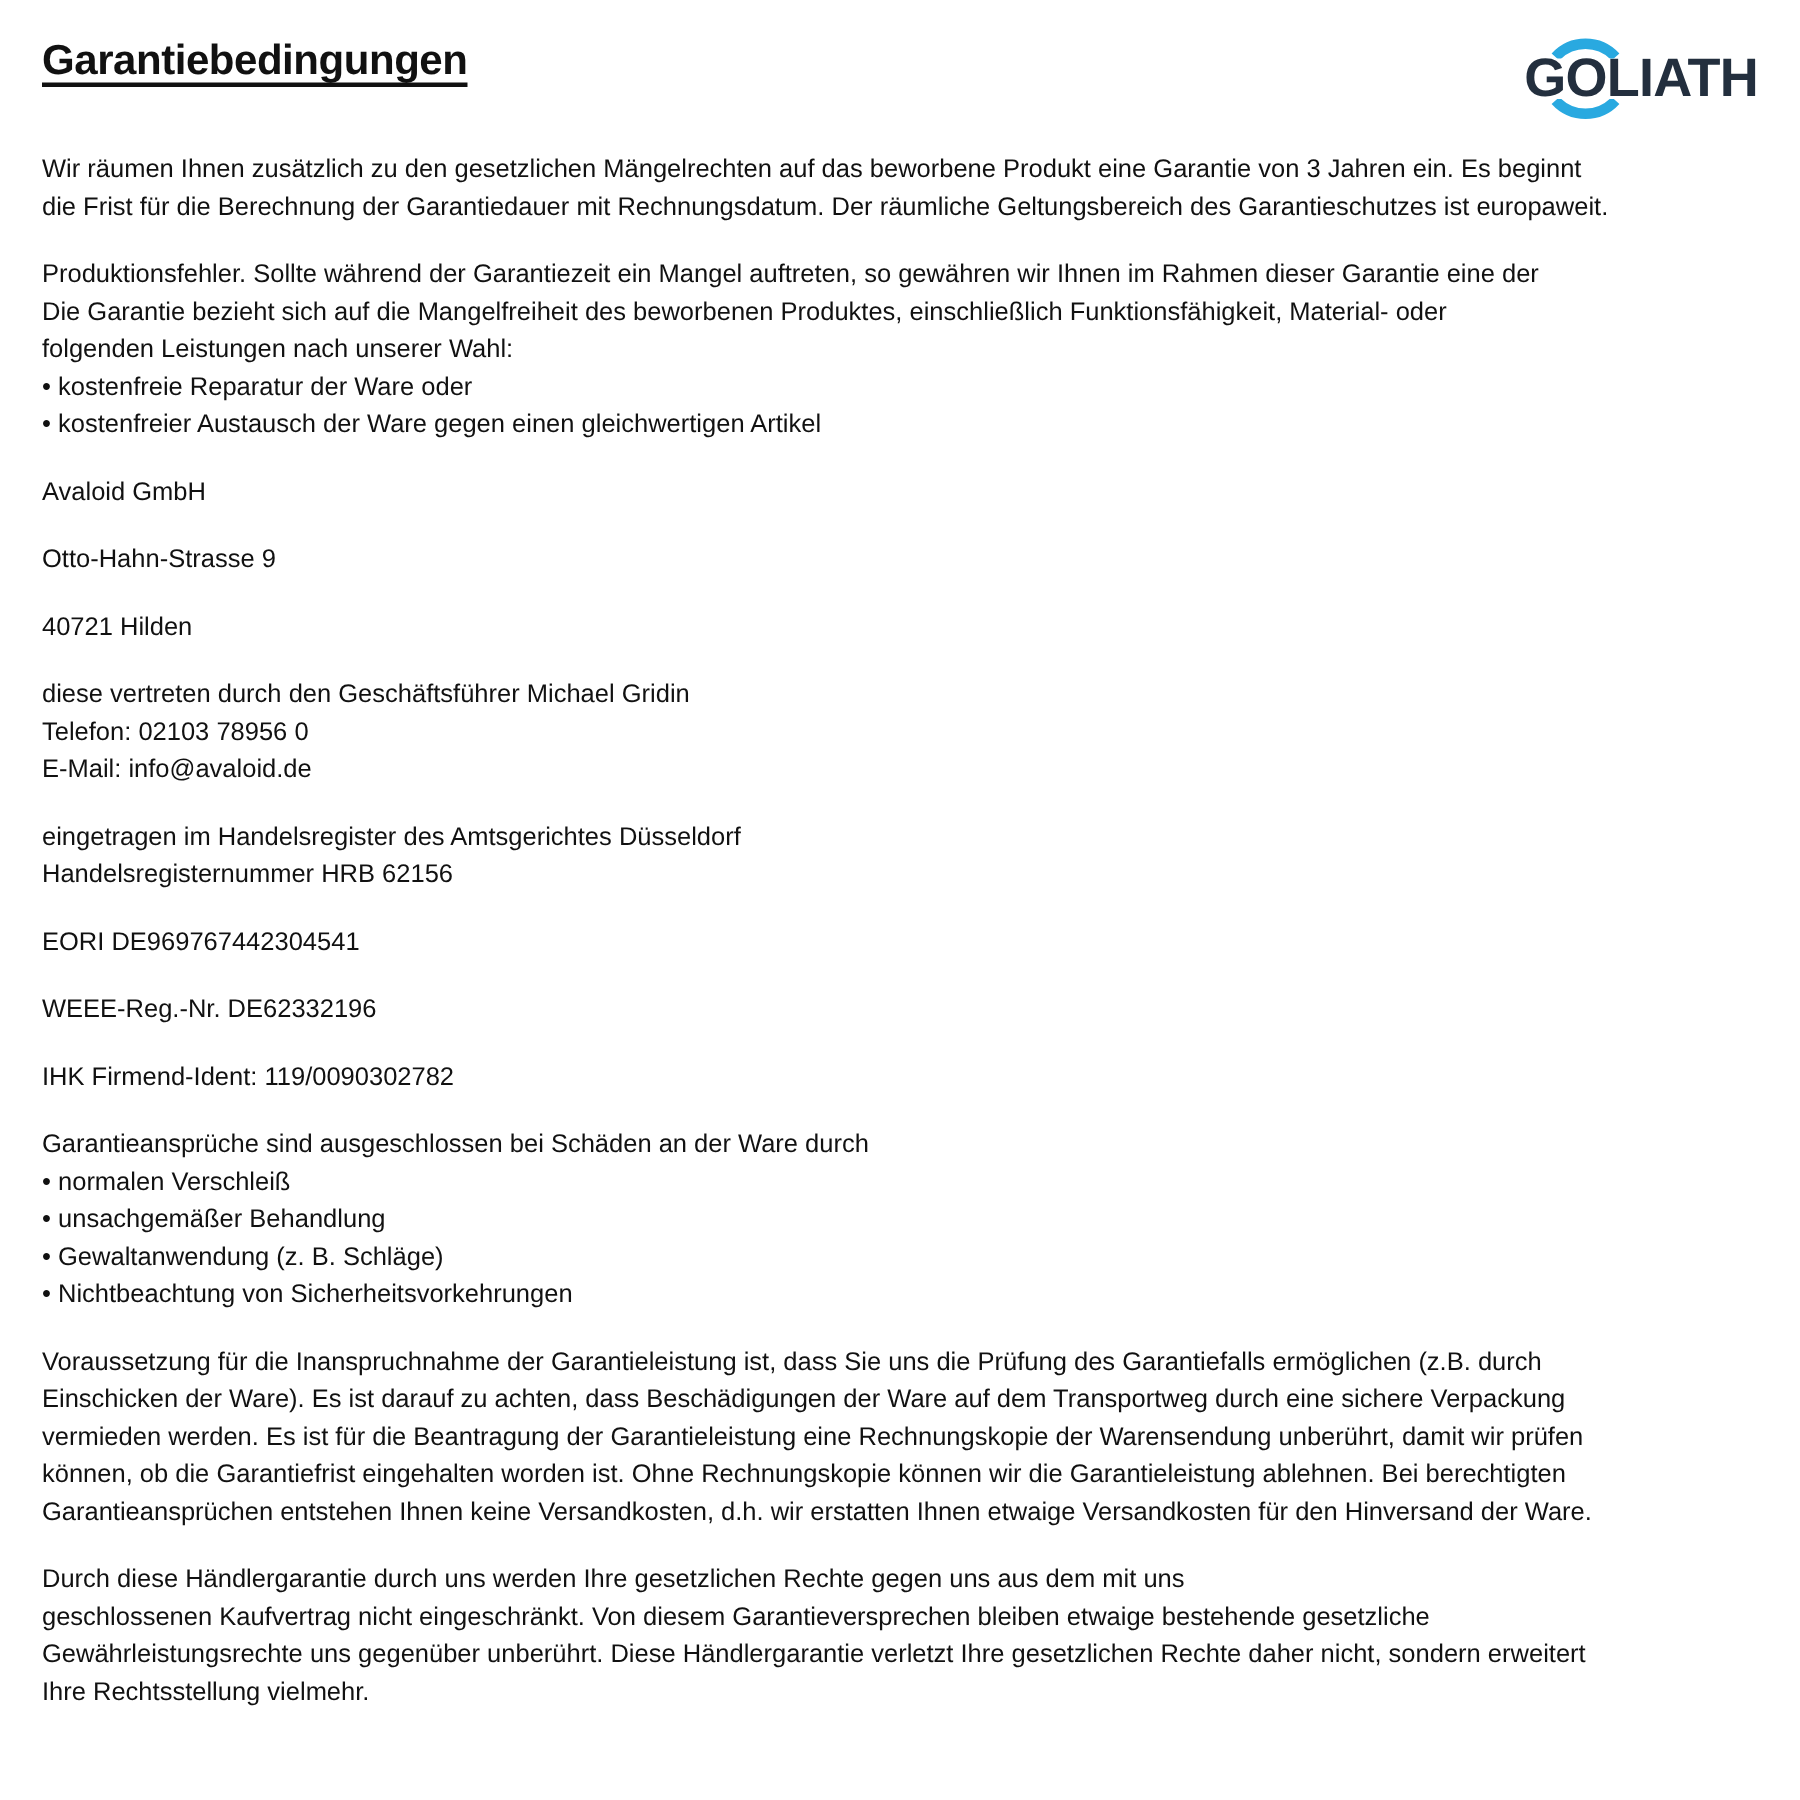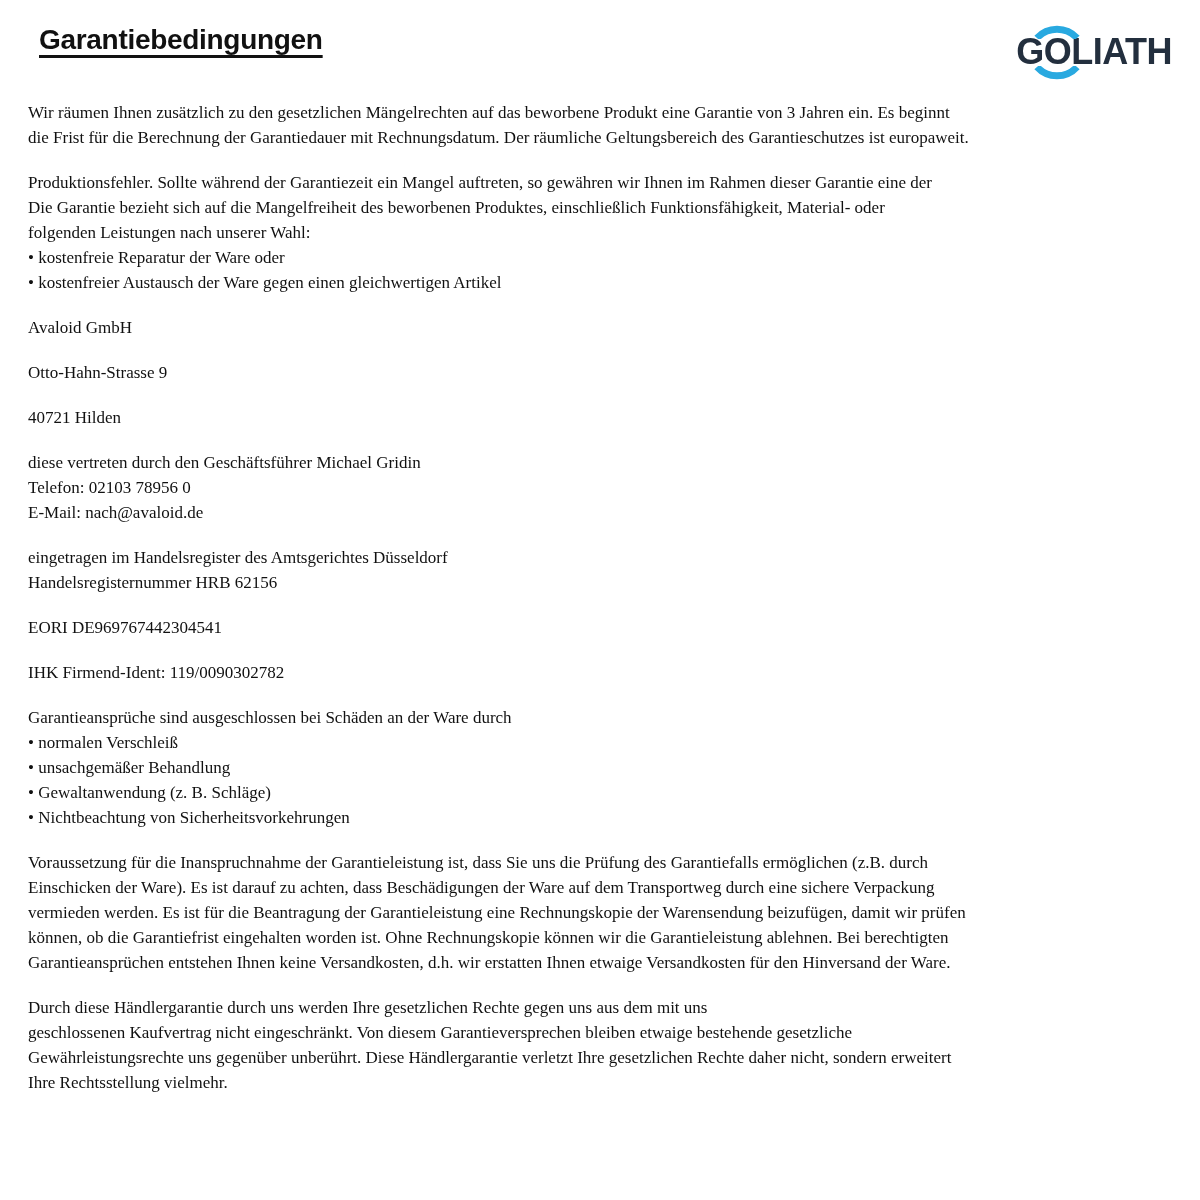--- a/index.html
+++ b/index.html
@@ -21,21 +21,20 @@
   .header{position:relative;height:78px;}
   .page-title{
     display:inline-block;
     font-size:28px;
     font-weight:bold;
     letter-spacing:-0.3px;
     text-decoration:underline;
     text-decoration-thickness:3px;
     text-underline-offset:6px;
     padding-top:2px;
-    margin-left:11px;
   }
   .logo{
     position:absolute;
     top:-6px;
     right:0;
     display:flex;
     align-items:center;
     font-weight:bold;
     font-size:36px;
     letter-spacing:-0.5px;
@@ -50,21 +49,21 @@
     left:50%;
     transform:translateX(-50%);
     width:46px;
     height:14px;
   }
   .o-arc.top{top:-9px;}
   .o-arc.bottom{bottom:-10px;}
   .o-arc path{fill:none;stroke:var(--blue);stroke-width:7;stroke-linecap:butt;}
   
   .doc{max-width:1144px;}
-  .block{margin-bottom:20px;font-family:Liberation Serif, serif;}
+  .block{margin-bottom:20px;}
   .line{line-height:25px;min-height:25px;}
   .bold{font-weight:bold;}
 </style>
 </head>
 <body>
 
 <header class="header">
   <h1 class="page-title">Garantiebedingungen</h1>
 
   <div class="logo" aria-label="GOLIATH">
@@ -105,49 +104,52 @@
     <div class="line">Otto-Hahn-Strasse 9</div>
   </section>
 
   <section class="block">
     <div class="line">40721 Hilden</div>
   </section>
 
   <section class="block">
     <div class="line">diese vertreten durch den Geschäftsführer Michael Gridin</div>
     <div class="line">Telefon: 02103 78956 0</div>
-    <div class="line">E-Mail: nach@avaloid.de</div>
+    <div class="line">E-Mail: info@avaloid.de</div>
   </section>
 
   <section class="block">
     <div class="line">eingetragen im Handelsregister des Amtsgerichtes Düsseldorf</div>
     <div class="line">Handelsregisternummer HRB 62156</div>
   </section>
 
   <section class="block">
     <div class="line">EORI DE969767442304541</div>
   </section>
 
+  <section class="block">
+    <div class="line">WEEE-Reg.-Nr. DE62332196</div>
+  </section>
 
   <section class="block">
     <div class="line">IHK Firmend-Ident: 119/0090302782</div>
   </section>
 
   <section class="block">
     <div class="line">Garantieansprüche sind ausgeschlossen bei Schäden an der Ware durch</div>
     <div class="line">• normalen Verschleiß</div>
     <div class="line">• unsachgemäßer Behandlung</div>
     <div class="line">• Gewaltanwendung (z. B. Schläge)</div>
     <div class="line">• Nichtbeachtung von Sicherheitsvorkehrungen</div>
   </section>
 
   <section class="block">
     <div class="line">Voraussetzung für die Inanspruchnahme der Garantieleistung ist, dass Sie uns die Prüfung des Garantiefalls ermöglichen (z.B. durch</div>
     <div class="line">Einschicken der Ware). Es ist darauf zu achten, dass Beschädigungen der Ware auf dem Transportweg durch eine sichere Verpackung</div>
-    <div class="line">vermieden werden. Es ist für die Beantragung der Garantieleistung eine Rechnungskopie der Warensendung beizufügen, damit wir prüfen</div>
+    <div class="line">vermieden werden. Es ist für die Beantragung der Garantieleistung eine Rechnungskopie der Warensendung unberührt, damit wir prüfen</div>
     <div class="line">können, ob die Garantiefrist eingehalten worden ist. Ohne Rechnungskopie können wir die Garantieleistung ablehnen. Bei berechtigten</div>
     <div class="line">Garantieansprüchen entstehen Ihnen keine Versandkosten, d.h. wir erstatten Ihnen etwaige Versandkosten für den Hinversand der Ware.</div>
   </section>
 
   <section class="block">
     <div class="line">Durch diese Händlergarantie durch uns werden Ihre gesetzlichen Rechte gegen uns aus dem mit uns</div>
     <div class="line">geschlossenen Kaufvertrag nicht eingeschränkt. Von diesem Garantieversprechen bleiben etwaige bestehende gesetzliche</div>
     <div class="line">Gewährleistungsrechte uns gegenüber unberührt. Diese Händlergarantie verletzt Ihre gesetzlichen Rechte daher nicht, sondern erweitert</div>
     <div class="line">Ihre Rechtsstellung vielmehr.</div>
   </section>

